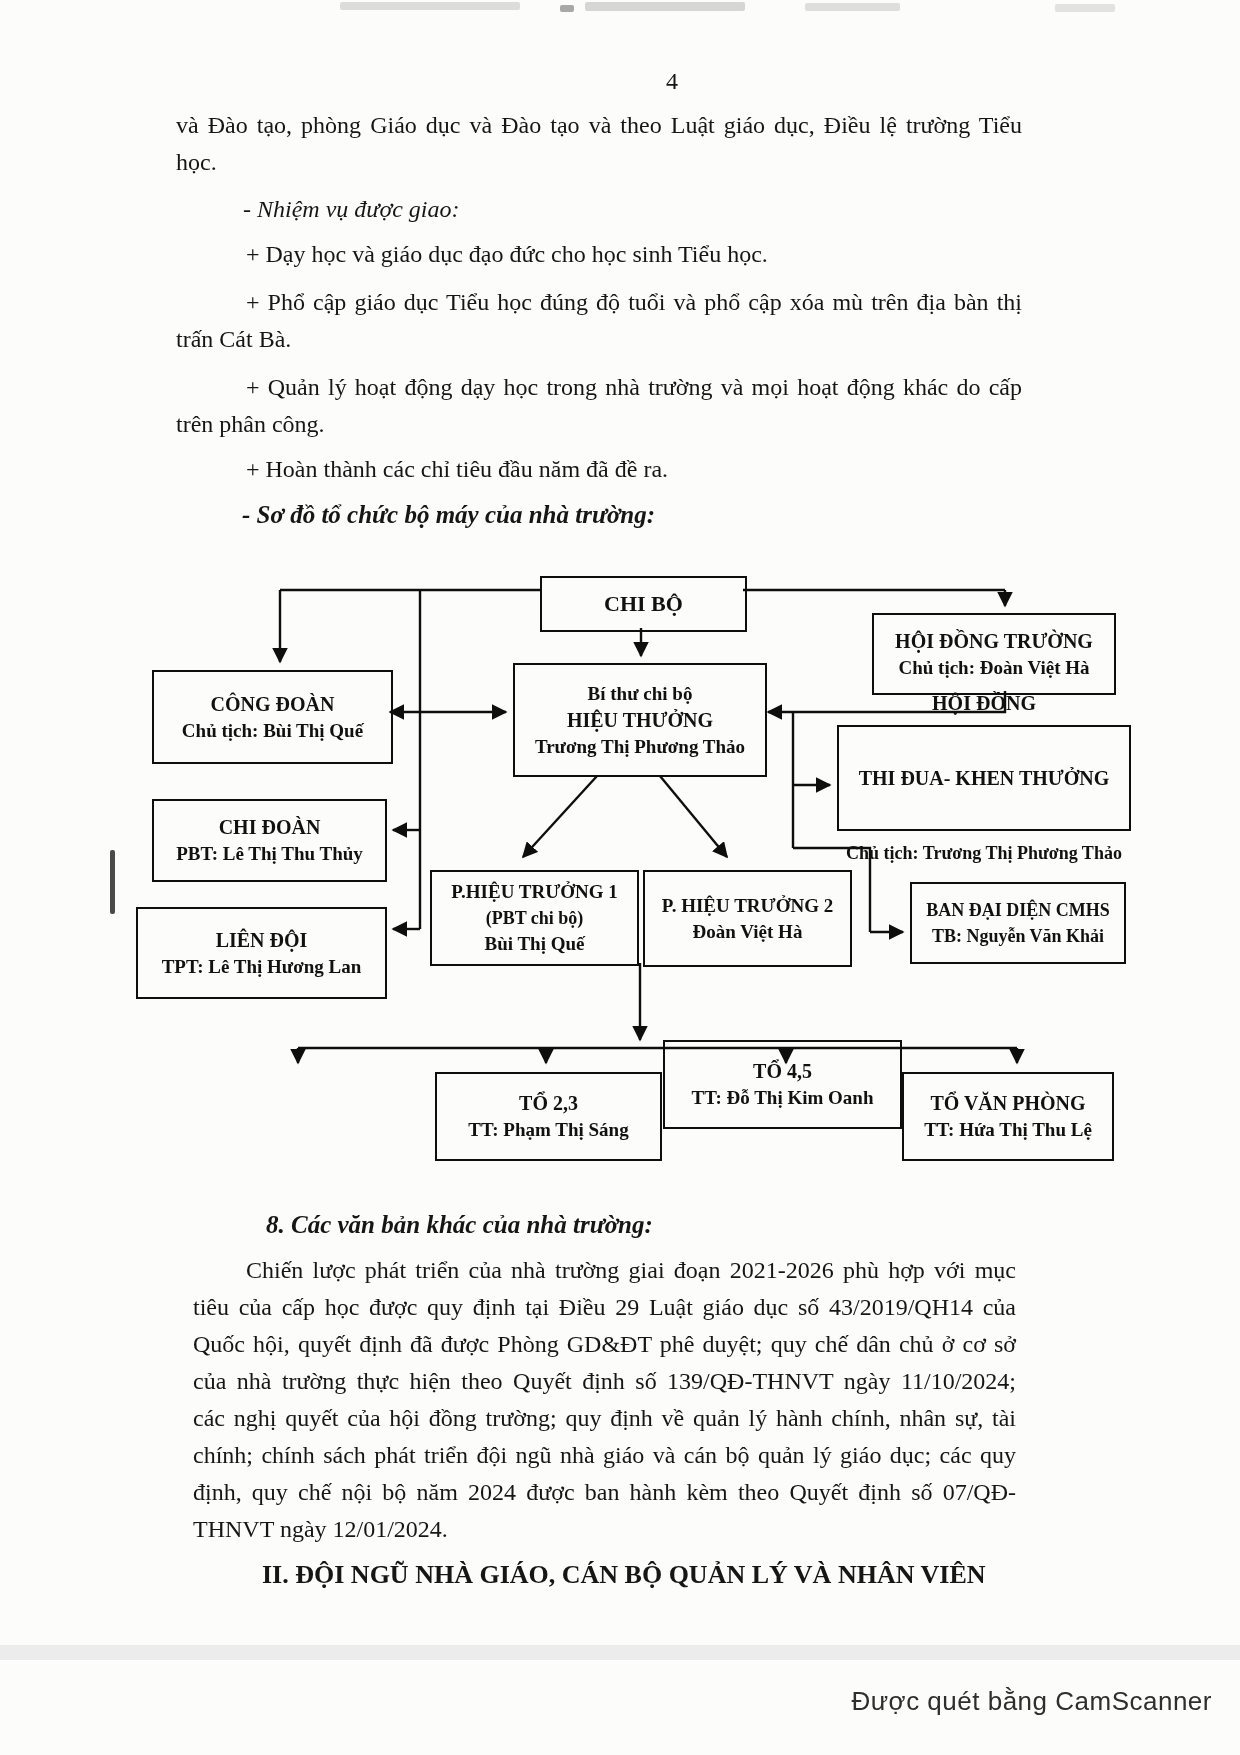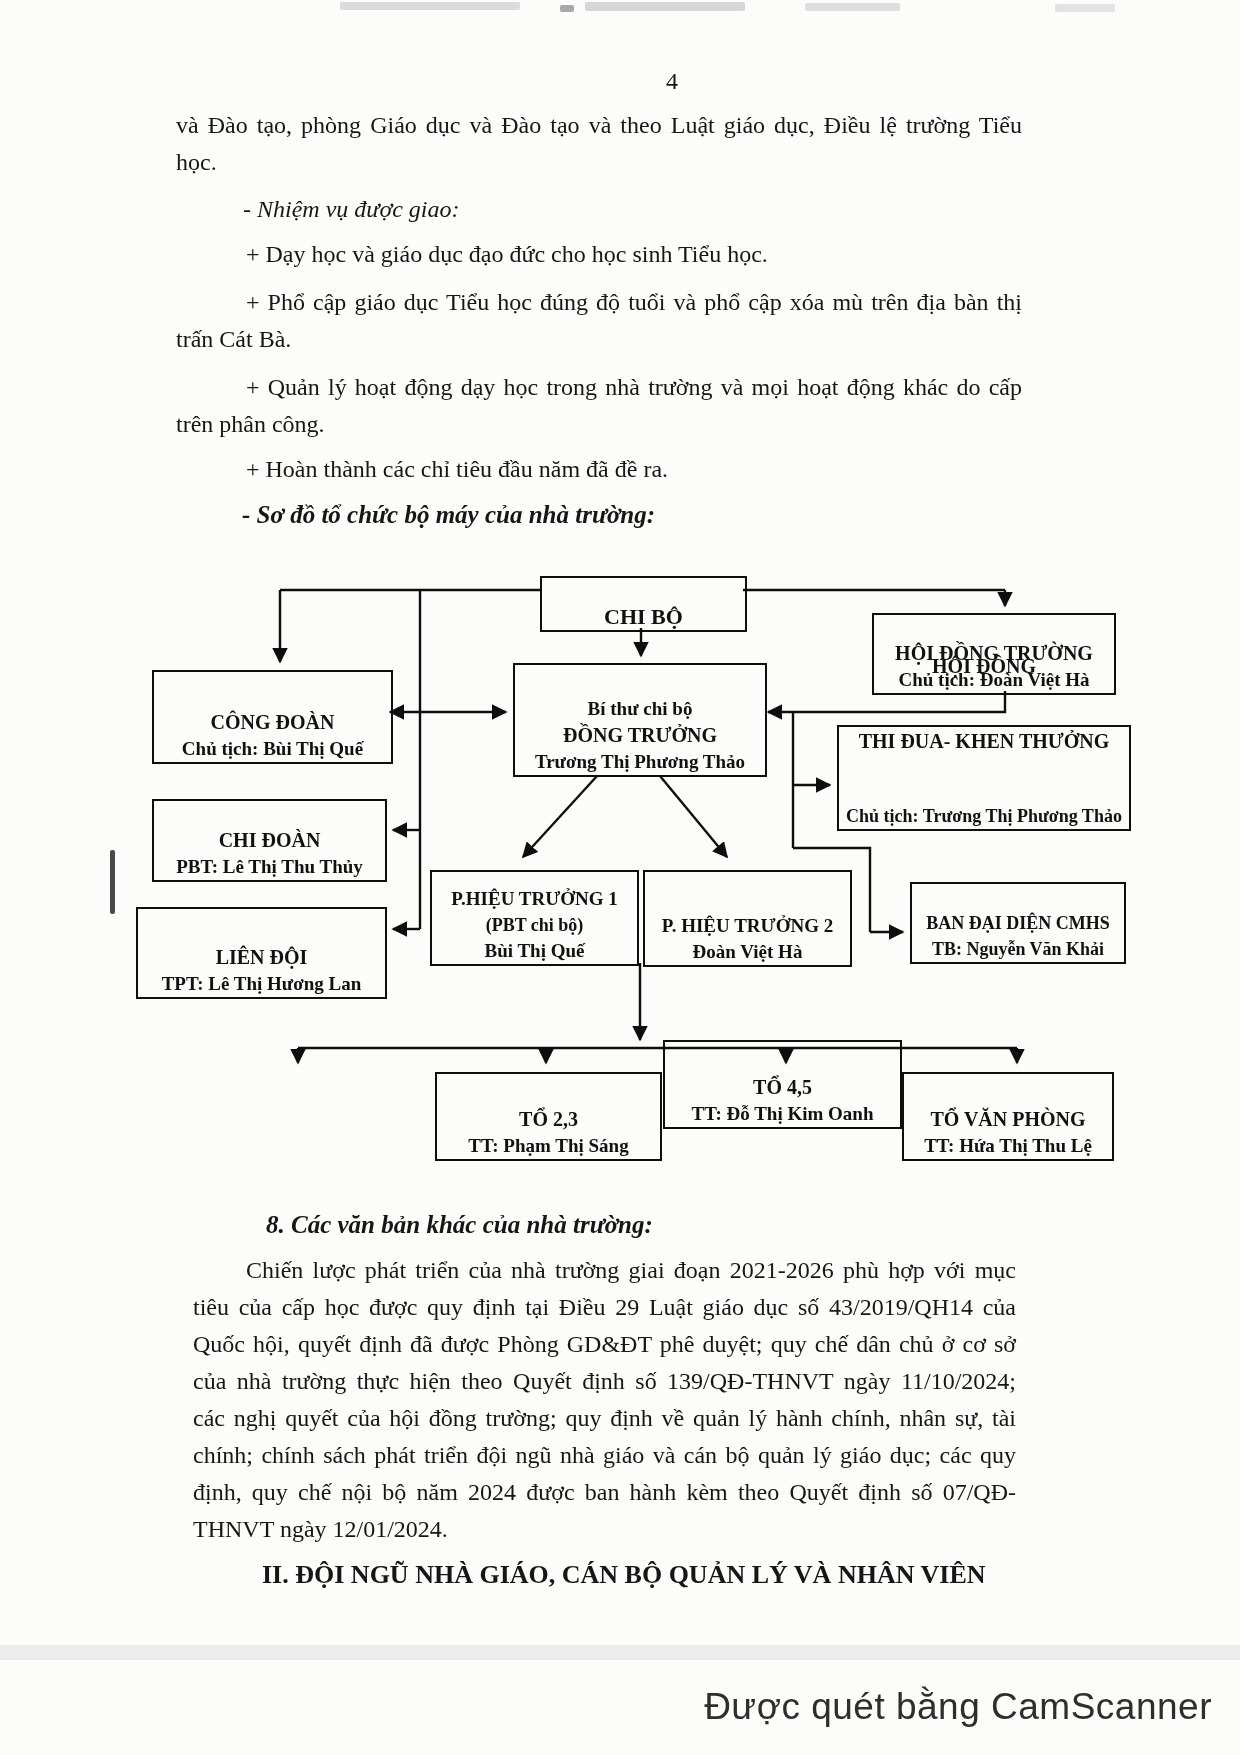--- a/index.html
+++ b/index.html
@@ -10,34 +10,34 @@
   }
   .abs{position:absolute;}
   .bodyline{font-size:24px;line-height:34px;white-space:nowrap;}
   .just{white-space:normal;text-align:justify;text-align-last:justify;}
   .italic{font-style:italic;}
   .bolditalic{font-style:italic;font-weight:700;}
   .pagenum{font-size:24px;}
   
   .node{
     position:absolute;border:2px solid #0e0e0e;background:transparent;
-    display:flex;flex-direction:column;align-items:center;justify-content:flex-end;
+    display:flex;flex-direction:column;align-items:center;justify-content:center;
     text-align:center;font-weight:700;color:#111;
   }
   .node span{white-space:nowrap;display:block;}
   .nt{font-size:20px;line-height:27px;}
   .ns{font-size:19px;line-height:26px;}
   .nss{font-size:18px;line-height:26px;}
   .chi-bo-t{font-size:22px;line-height:26px;}
   svg.connectors{position:absolute;left:0;top:0;pointer-events:none;}
   .artifact{position:absolute;border-radius:2px;}
   .scanband{position:absolute;left:0;width:1240px;}
   .watermark{
     position:absolute;font-family:"Liberation Sans","DejaVu Sans",sans-serif;
-    font-size:37px;letter-spacing:0.5px;
+    font-size:26px;letter-spacing:0.5px;
   }
   .h2big{font-size:26px;font-weight:700;white-space:nowrap;}
 </style>
 </head>
 <body>
 
 <div class="page">
 
   <div class="artifact" style="left:340px;top:2px;width:180px;height:8px;background:#dcdcdc;"></div>
   <div class="artifact" style="left:585px;top:2px;width:160px;height:9px;background:#d6d6d6;"></div>
@@ -110,21 +110,21 @@
     <span class="ns">Chủ tịch: Đoàn Việt Hà</span>
   </div>
 
   <div class="node" style="left:152px;top:670px;width:237px;height:90px;">
     <span class="nt">CÔNG ĐOÀN</span>
     <span class="ns">Chủ tịch: Bùi Thị Quế</span>
   </div>
 
   <div class="node" style="left:513px;top:663px;width:250px;height:110px;">
     <span class="ns">Bí thư chi bộ</span>
-    <span class="nt">ĐỒNG TRƯỞNG</span>
+    <span class="nt">HIỆU THƯỞNG</span>
     <span class="ns">Trương Thị Phương Thảo</span>
   </div>
 
   <div class="node" style="left:837px;top:725px;width:290px;height:102px;gap:48px;">
     <span class="nt">HỘI ĐỒNG</span>
     <span class="nt">THI ĐUA- KHEN THƯỞNG</span>
     <span class="nss">Chủ tịch: Trương Thị Phương Thảo</span>
   </div>
 
   <div class="node" style="left:152px;top:799px;width:231px;height:79px;">

